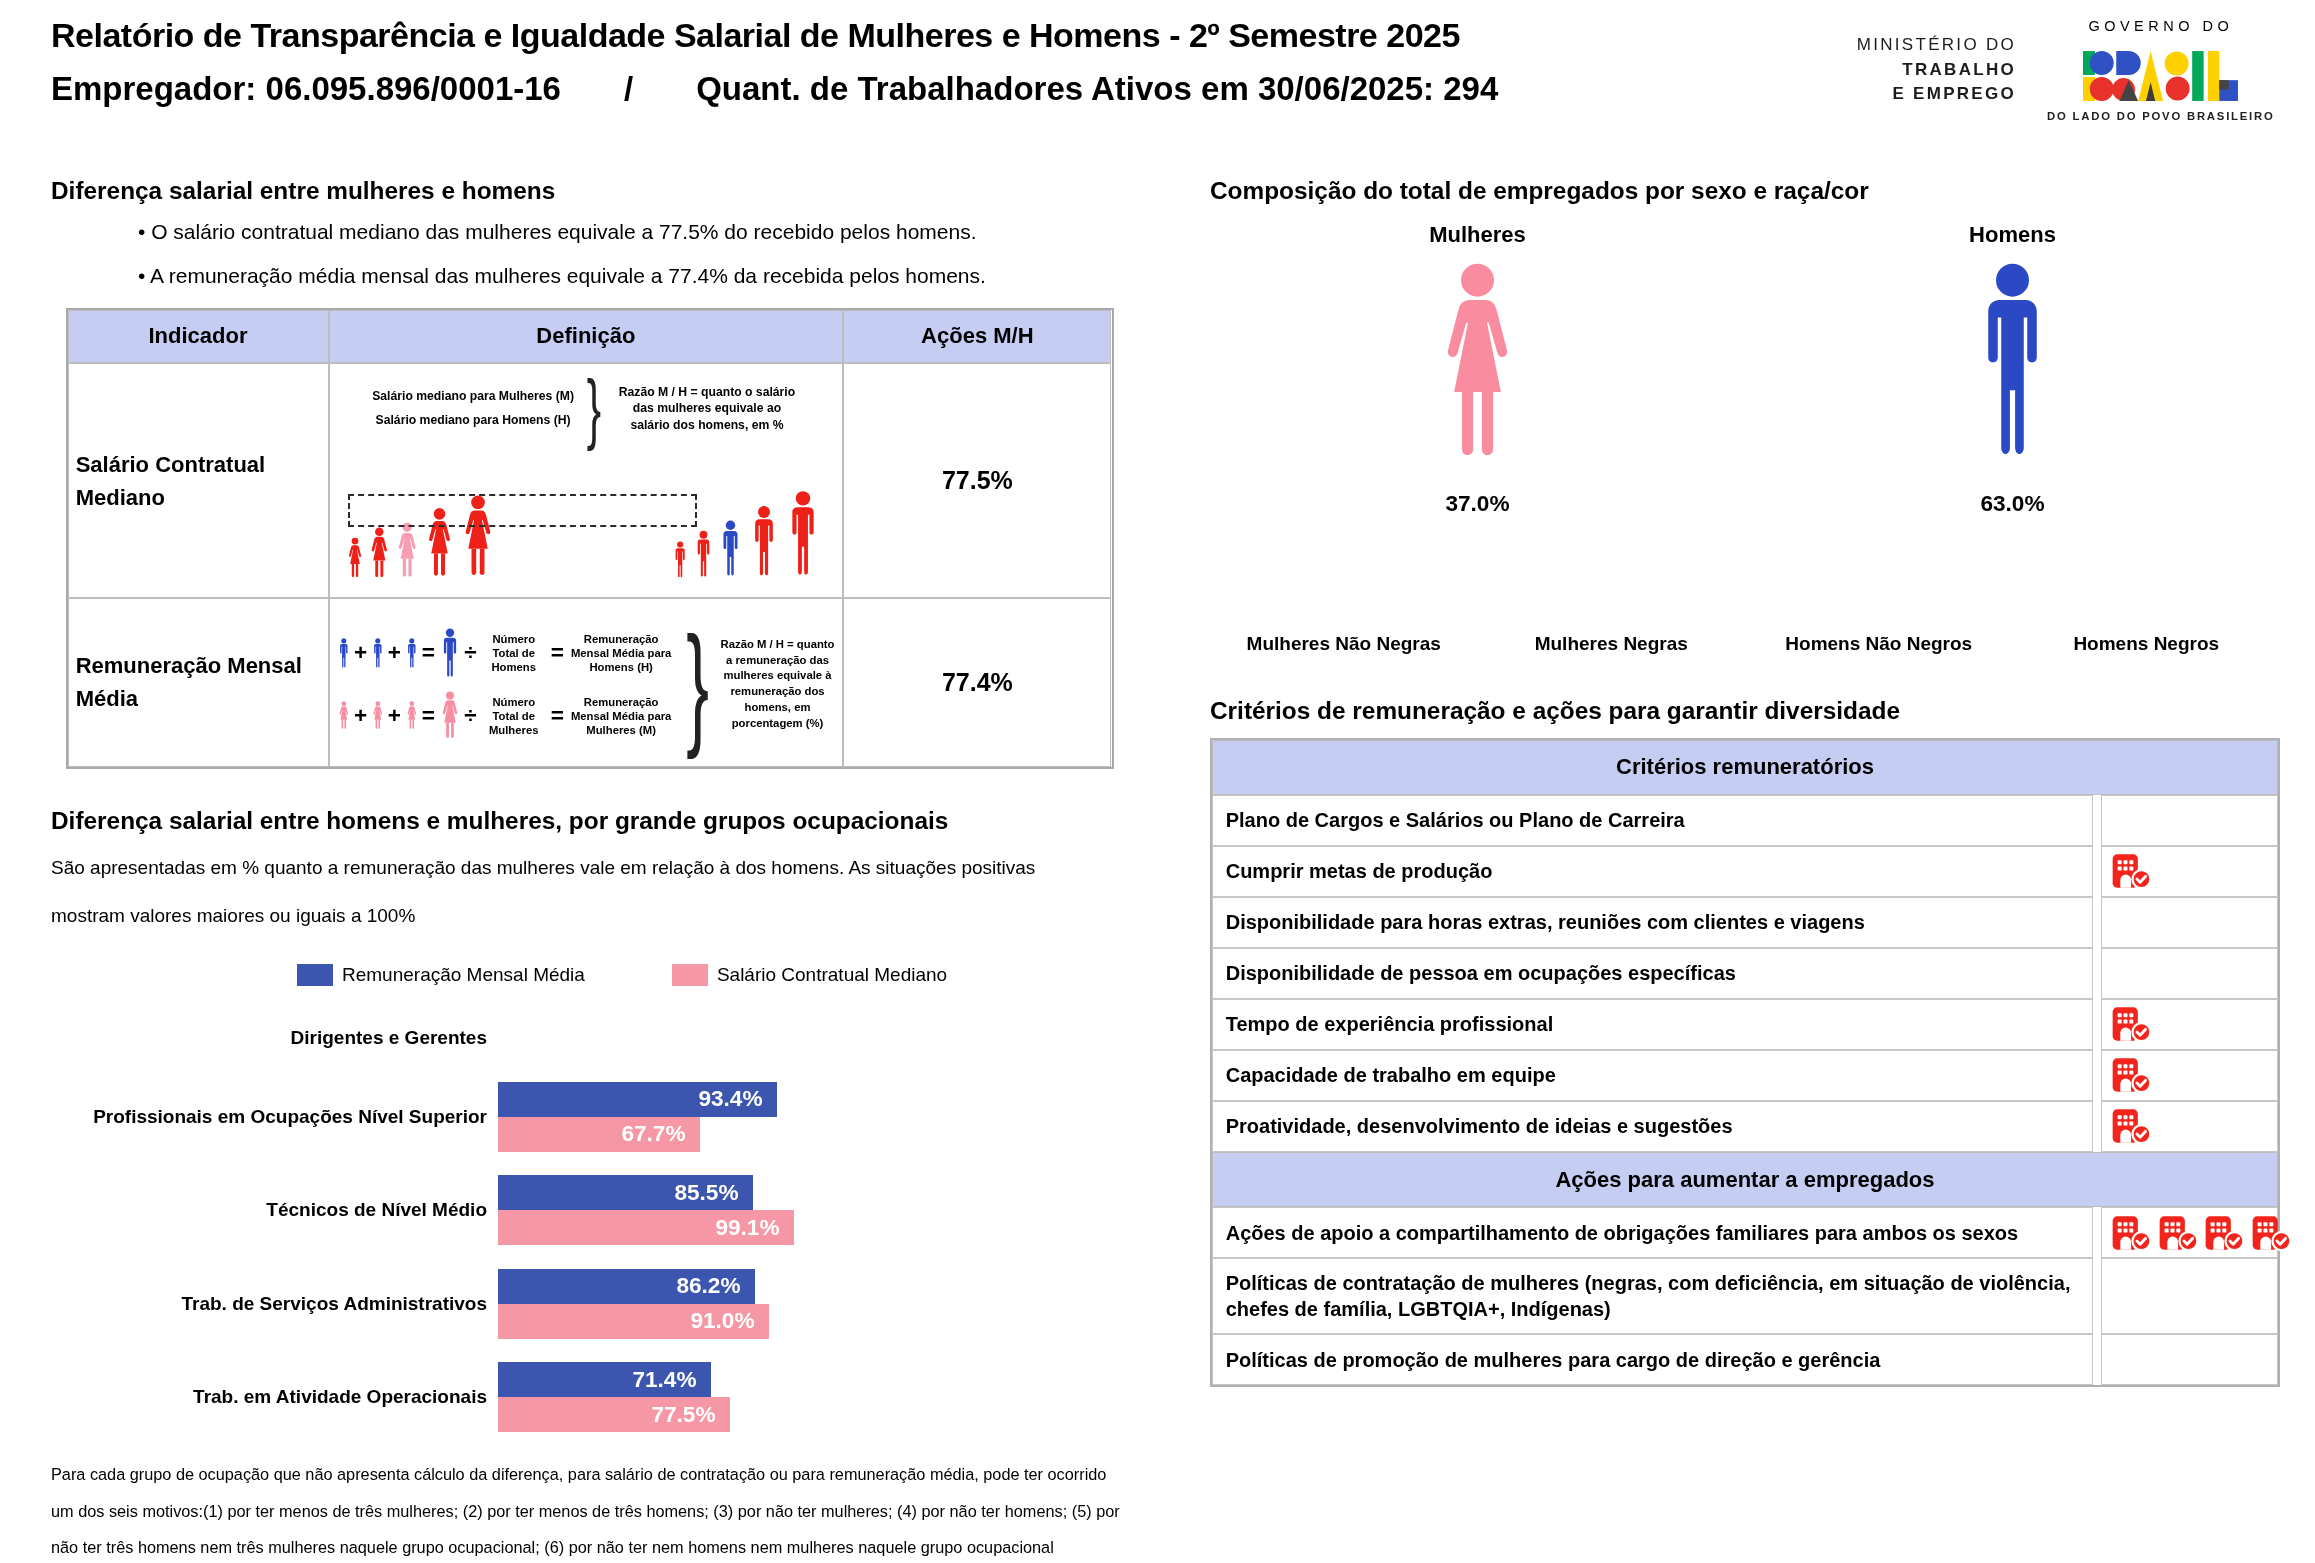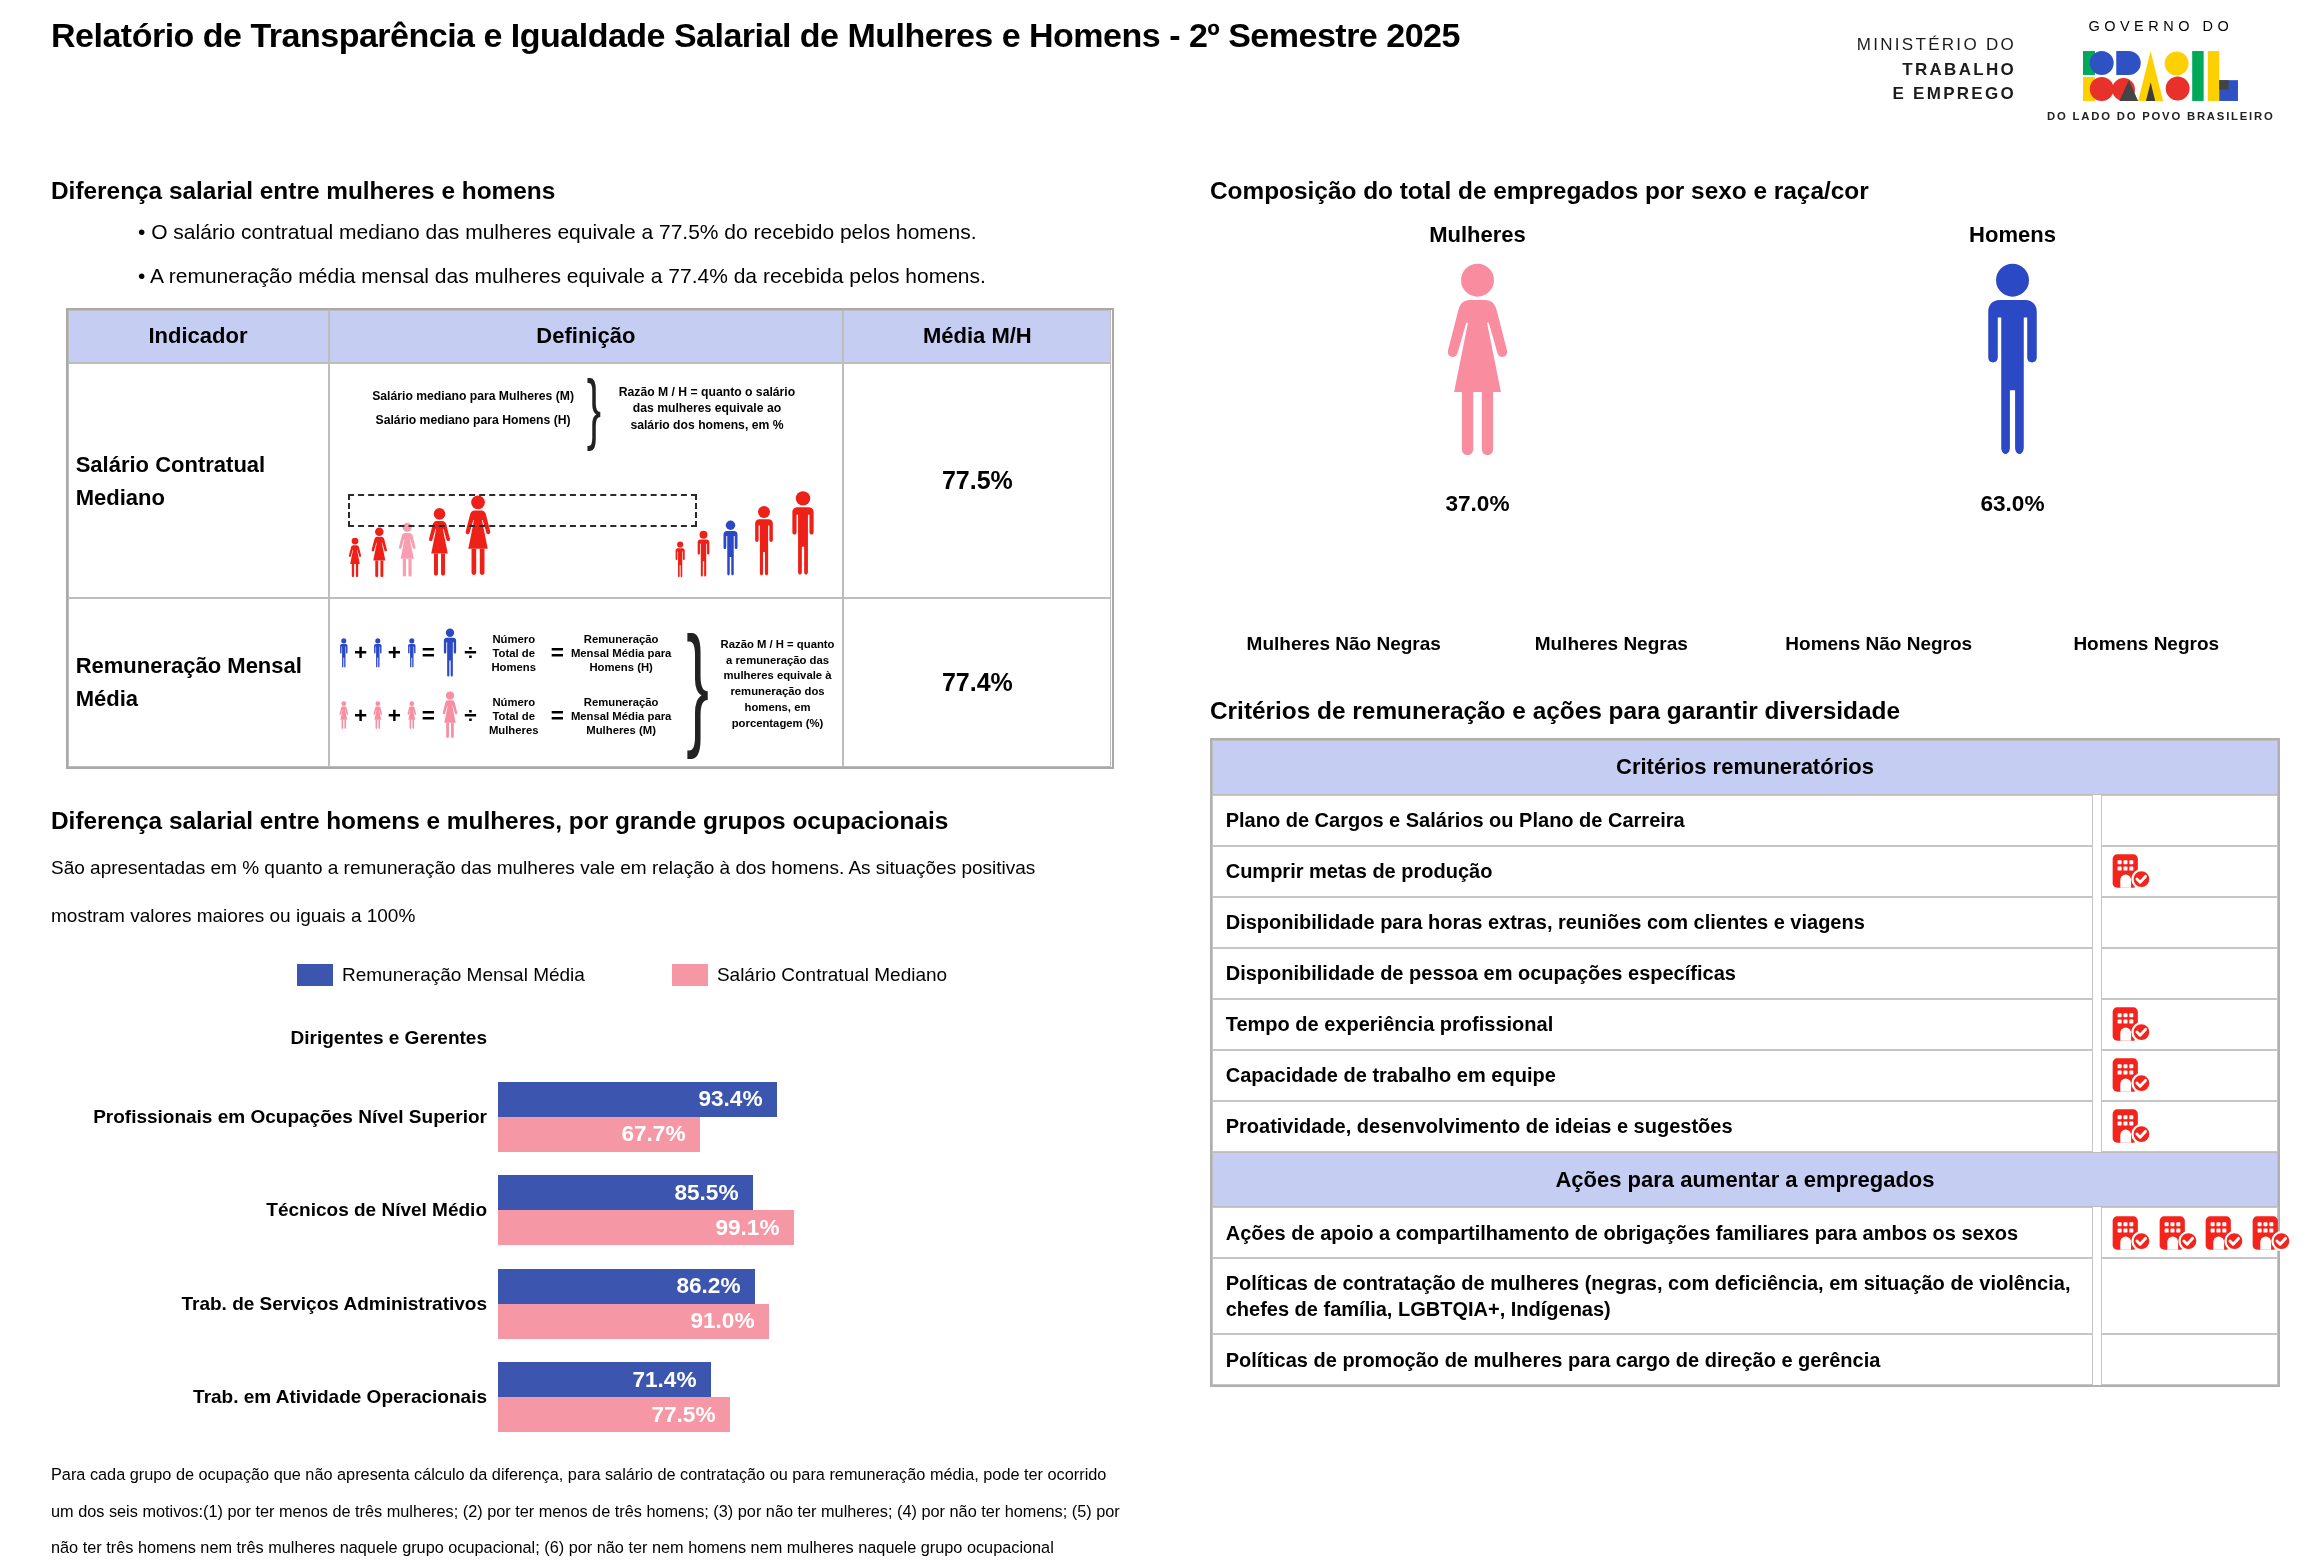--- a/index.html
+++ b/index.html
@@ -104,20 +104,25 @@
       <path d="M32 150 H45 V216 C45 225 32 225 32 216 Z"></path>
       <path d="M55 150 H68 V216 C68 225 55 225 55 216 Z"></path>
     </symbol>
   </defs>
 </svg>
 
 <div class="page">
 
   <div class="hdr">
     <h1 class="hdr-title">Relatório de Transparência e Igualdade Salarial de Mulheres e Homens - 2º Semestre 2025</h1>
+    <div class="hdr-sub">
+      <span>Empregador: 06.095.896/0001-16</span>
+      <span>/</span>
+      <span>Quant. de Trabalhadores Ativos em 30/06/2025: 294</span>
+    </div>
     <div class="gov-block">
       <div class="ministry">
         <div class="m1">MINISTÉRIO DO</div>
         <div class="m2">TRABALHO</div>
         <div class="m3">E EMPREGO</div>
       </div>
       <div class="brasil-wrap">
         <div class="gov-top">GOVERNO DO</div>
         <svg width="156" height="52" viewBox="0 0 300 100" aria-label="BRASIL">
           <rect x="0" y="2" width="23" height="46" fill="#00A859"></rect>
@@ -147,21 +152,21 @@
 
       <h2 class="sec-title">Diferença salarial entre mulheres e homens</h2>
       <div class="bullets">
         <div class="bullet">O salário contratual mediano das mulheres equivale a 77.5% do recebido pelos homens.</div>
         <div class="bullet">A remuneração média mensal das mulheres equivale a 77.4% da recebida pelos homens.</div>
       </div>
 
       <div class="t1">
         <div class="cell th">Indicador</div>
         <div class="cell th">Definição</div>
-        <div class="cell th">Média M/H</div>
+        <div class="cell th">Ações M/H</div>
 
         <div class="cell ind">Salário Contratual Mediano</div>
         <div class="cell def-cell">
           <div class="def-top">
             <div class="def-lines">
               <div>Salário mediano para Mulheres (M)</div>
               <div>Salário mediano para Homens (H)</div>
             </div>
             <div class="brace">}</div>
             <div class="def-note">Razão M / H = quanto o salário das mulheres equivale ao salário dos homens, em %</div>

